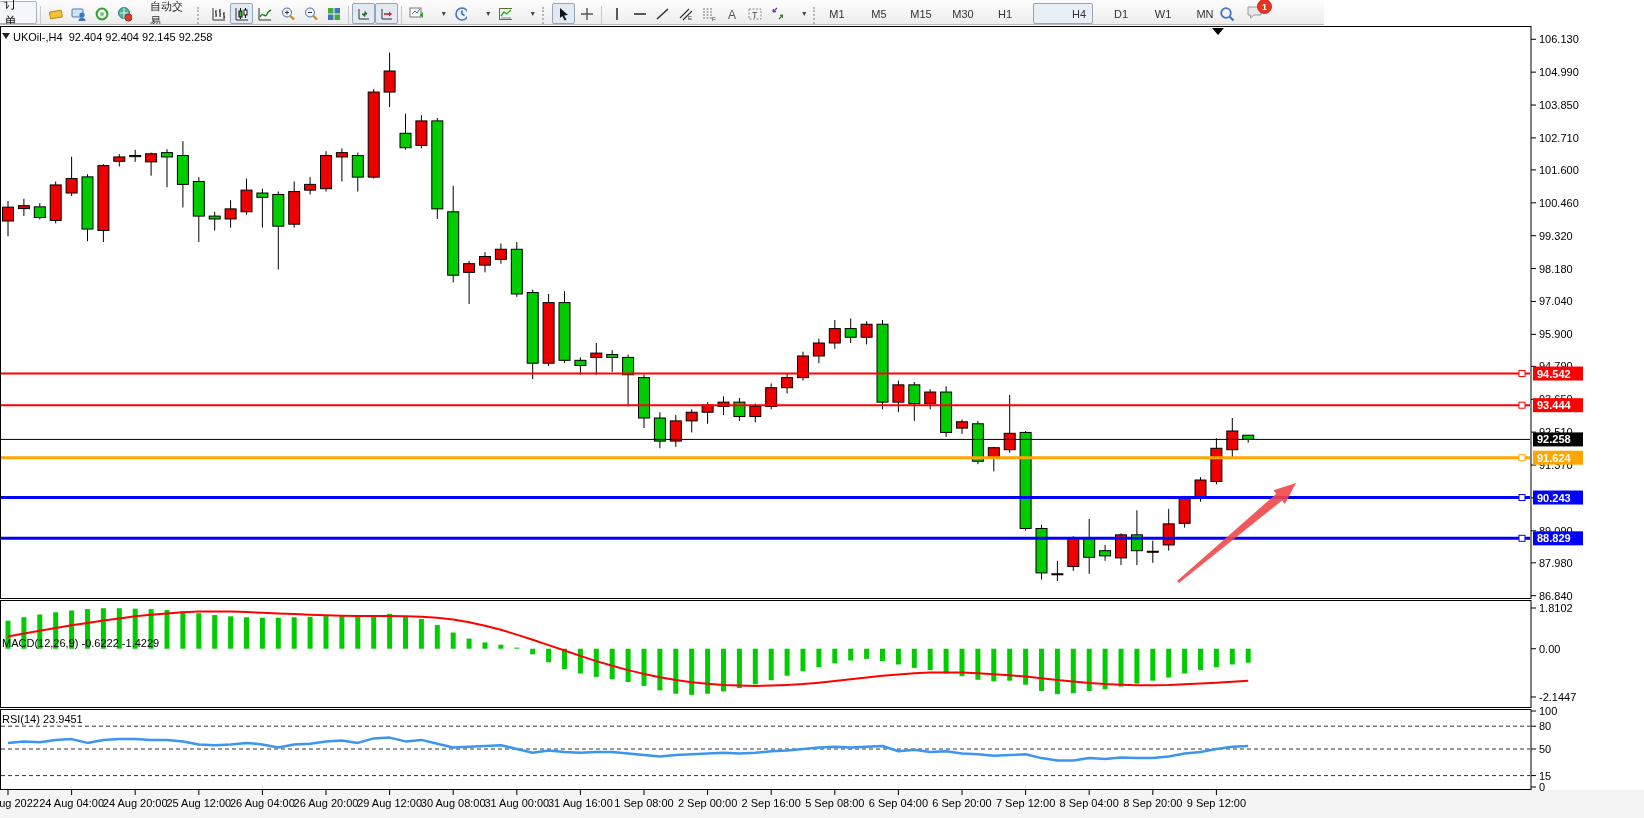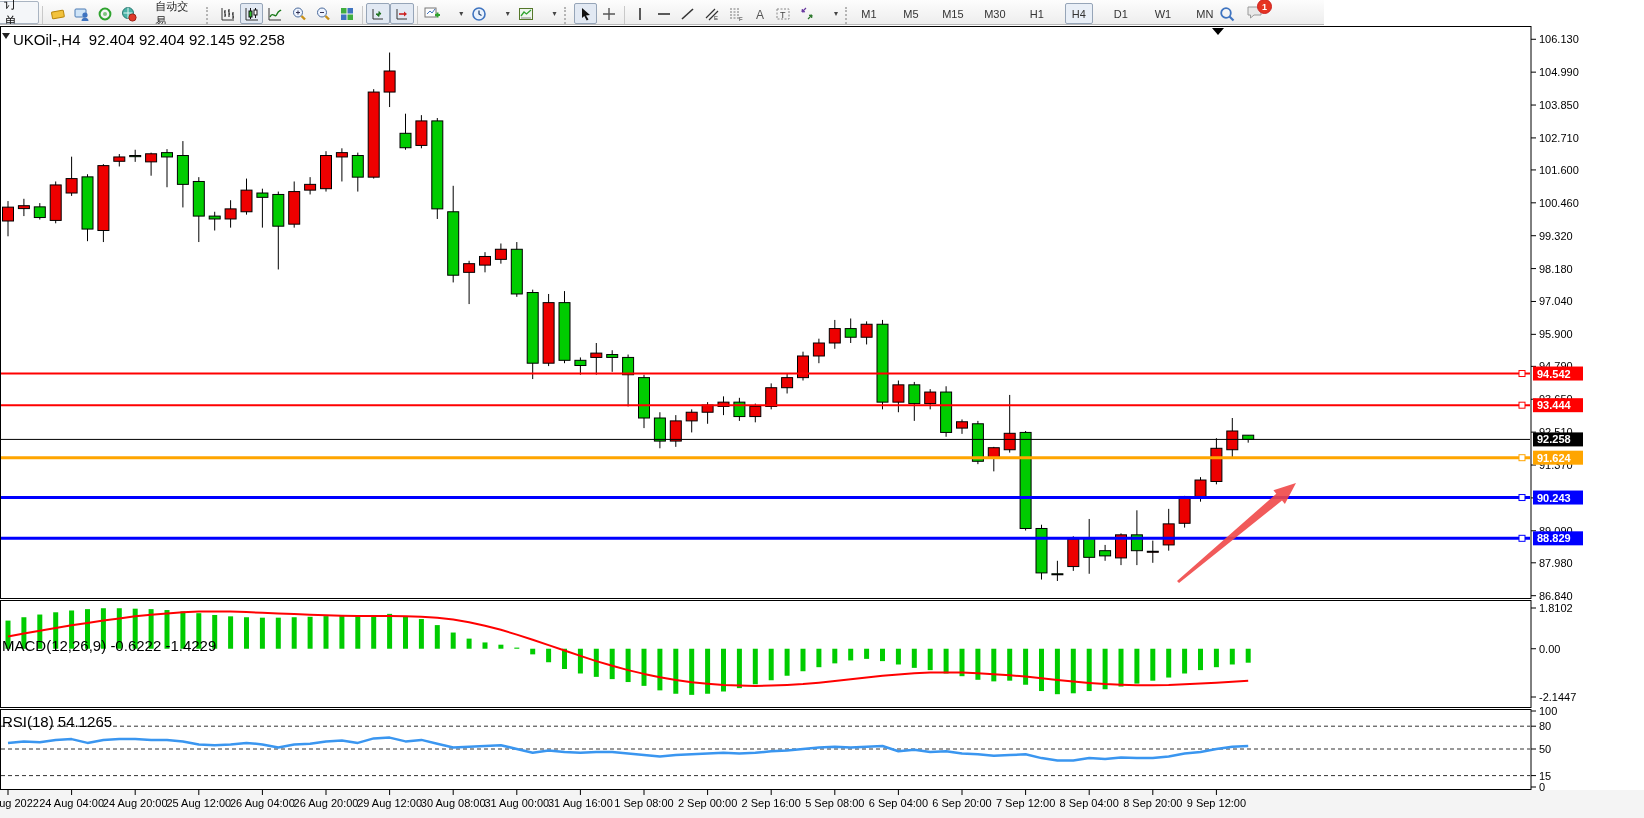--- a/index.html
+++ b/index.html
@@ -11,30 +11,30 @@
   .tb{height:21px;min-width:23px;display:flex;align-items:center;justify-content:center;
     border:1px solid transparent;border-radius:2px;font-size:11px;color:#222;gap:18px;padding:0 3px;box-sizing:border-box;}
   .tb.pressed{border:1px solid #96a5b8;background:#e2e9f3;}
   .tb .caret{font-size:8px;color:#444;margin-left:1px;}
   .sep{width:1px;height:18px;background:#c9c9c9;margin:0 3px;}
   .grip{width:3px;height:17px;border-left:2px dotted #b5b5b5;margin:0 5px 0 3px;}
   #new-order-btn{margin-left:-7px;border:1px solid #a9b4c2;background:#f4f6f9;border-radius:2px;
     font-size:13px;padding:0 8px;height:21px;display:flex;align-items:center;color:#111;}
   .tf-btn{height:19px;min-width:26px;display:flex;align-items:center;justify-content:center;
     font-size:11px;color:#333;border:1px solid transparent;border-radius:2px;}
-  .tf-btn.active{border:1px solid #96a5b8;background:#e9eff7;}
+  .tf-btn.active{border:1px solid #96a5b8;background:#e9eff7;padding-left:32px;}
   #tb-right{margin-left:auto;margin-right:58px;display:flex;align-items:center;gap:10px;}
   #chat-wrap{position:relative;}
   #chat-badge{position:absolute;top:-5px;right:-8px;background:#e53422;color:#fff;
     border-radius:50%;width:13px;height:13px;font-size:9px;font-weight:bold;
     display:flex;align-items:center;justify-content:center;border:1px solid #c22;}
   
   #chart-region{position:absolute;left:0;top:25px;width:1644px;height:793px;background:#fff;}
   #chart-svg{position:absolute;left:0;top:0;}
-  .ovl{position:absolute;font-size:15px;color:#000;white-space:pre;}
+  .ovl{position:absolute;font-size:11px;color:#000;white-space:pre;}
   #symbol-row{left:13px;top:6px;}
   #oct-marker{position:absolute;left:2px;top:8px;width:0;height:0;
     border-left:4px solid transparent;border-right:4px solid transparent;border-top:6px solid #222;}
   #macd-label{left:2px;top:580px;margin-top:32px;}
   #rsi-label{left:2px;top:688px;}
   svg text{font-family:"Liberation Sans",sans-serif;}
 </style>
 </head>
 <body>
 
@@ -632,14 +632,14 @@
         <text x="1089.2" y="782" font-size="11" fill="#000" text-anchor="middle">8 Sep 04:00</text>
         <line x1="1152.8" y1="765" x2="1152.8" y2="770" stroke="#000"></line>
         <text x="1152.8" y="782" font-size="11" fill="#000" text-anchor="middle">8 Sep 20:00</text>
         <line x1="1216.4" y1="765" x2="1216.4" y2="770" stroke="#000"></line>
         <text x="1216.4" y="782" font-size="11" fill="#000" text-anchor="middle">9 Sep 12:00</text>
       </g>
     </svg>
   <div id="oct-marker"></div>
   <div class="ovl" id="symbol-row"><span>UKOil-,H4</span><span>  </span><span>92.404 92.404 92.145 92.258</span></div>
   <div class="ovl" id="macd-label"><span>MACD(12,26,9)</span><span> </span><span>-0.6222</span><span> </span><span>-1.4229</span></div>
-  <div class="ovl" id="rsi-label"><span>RSI(18)</span><span> </span><span>54.1265</span></div>
+  <div class="ovl" id="rsi-label"><span>RSI(14)</span><span> </span><span>23.9451</span></div>
 </div>
 
 </body></html>

